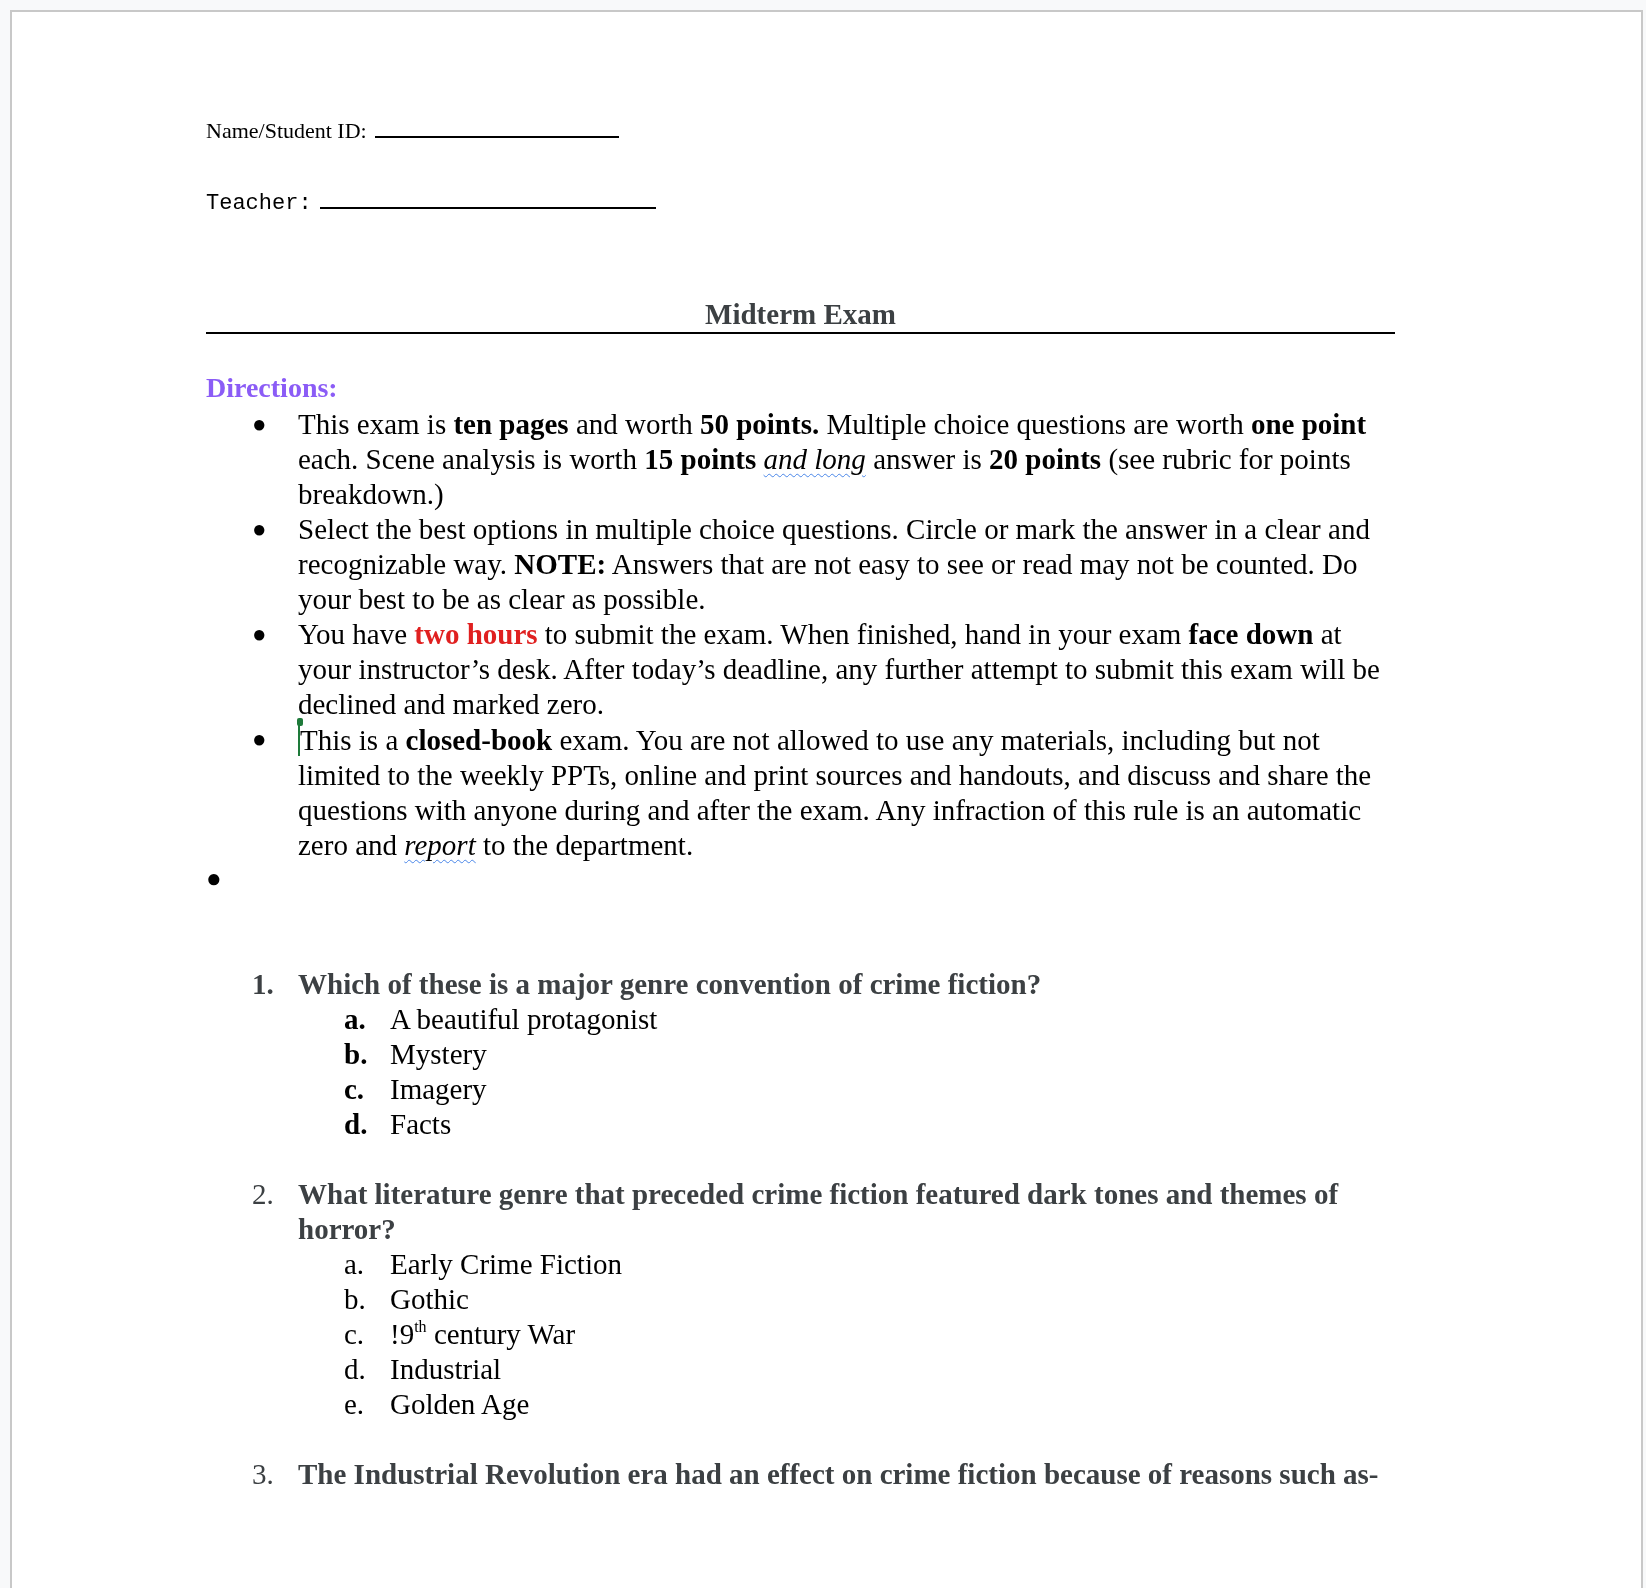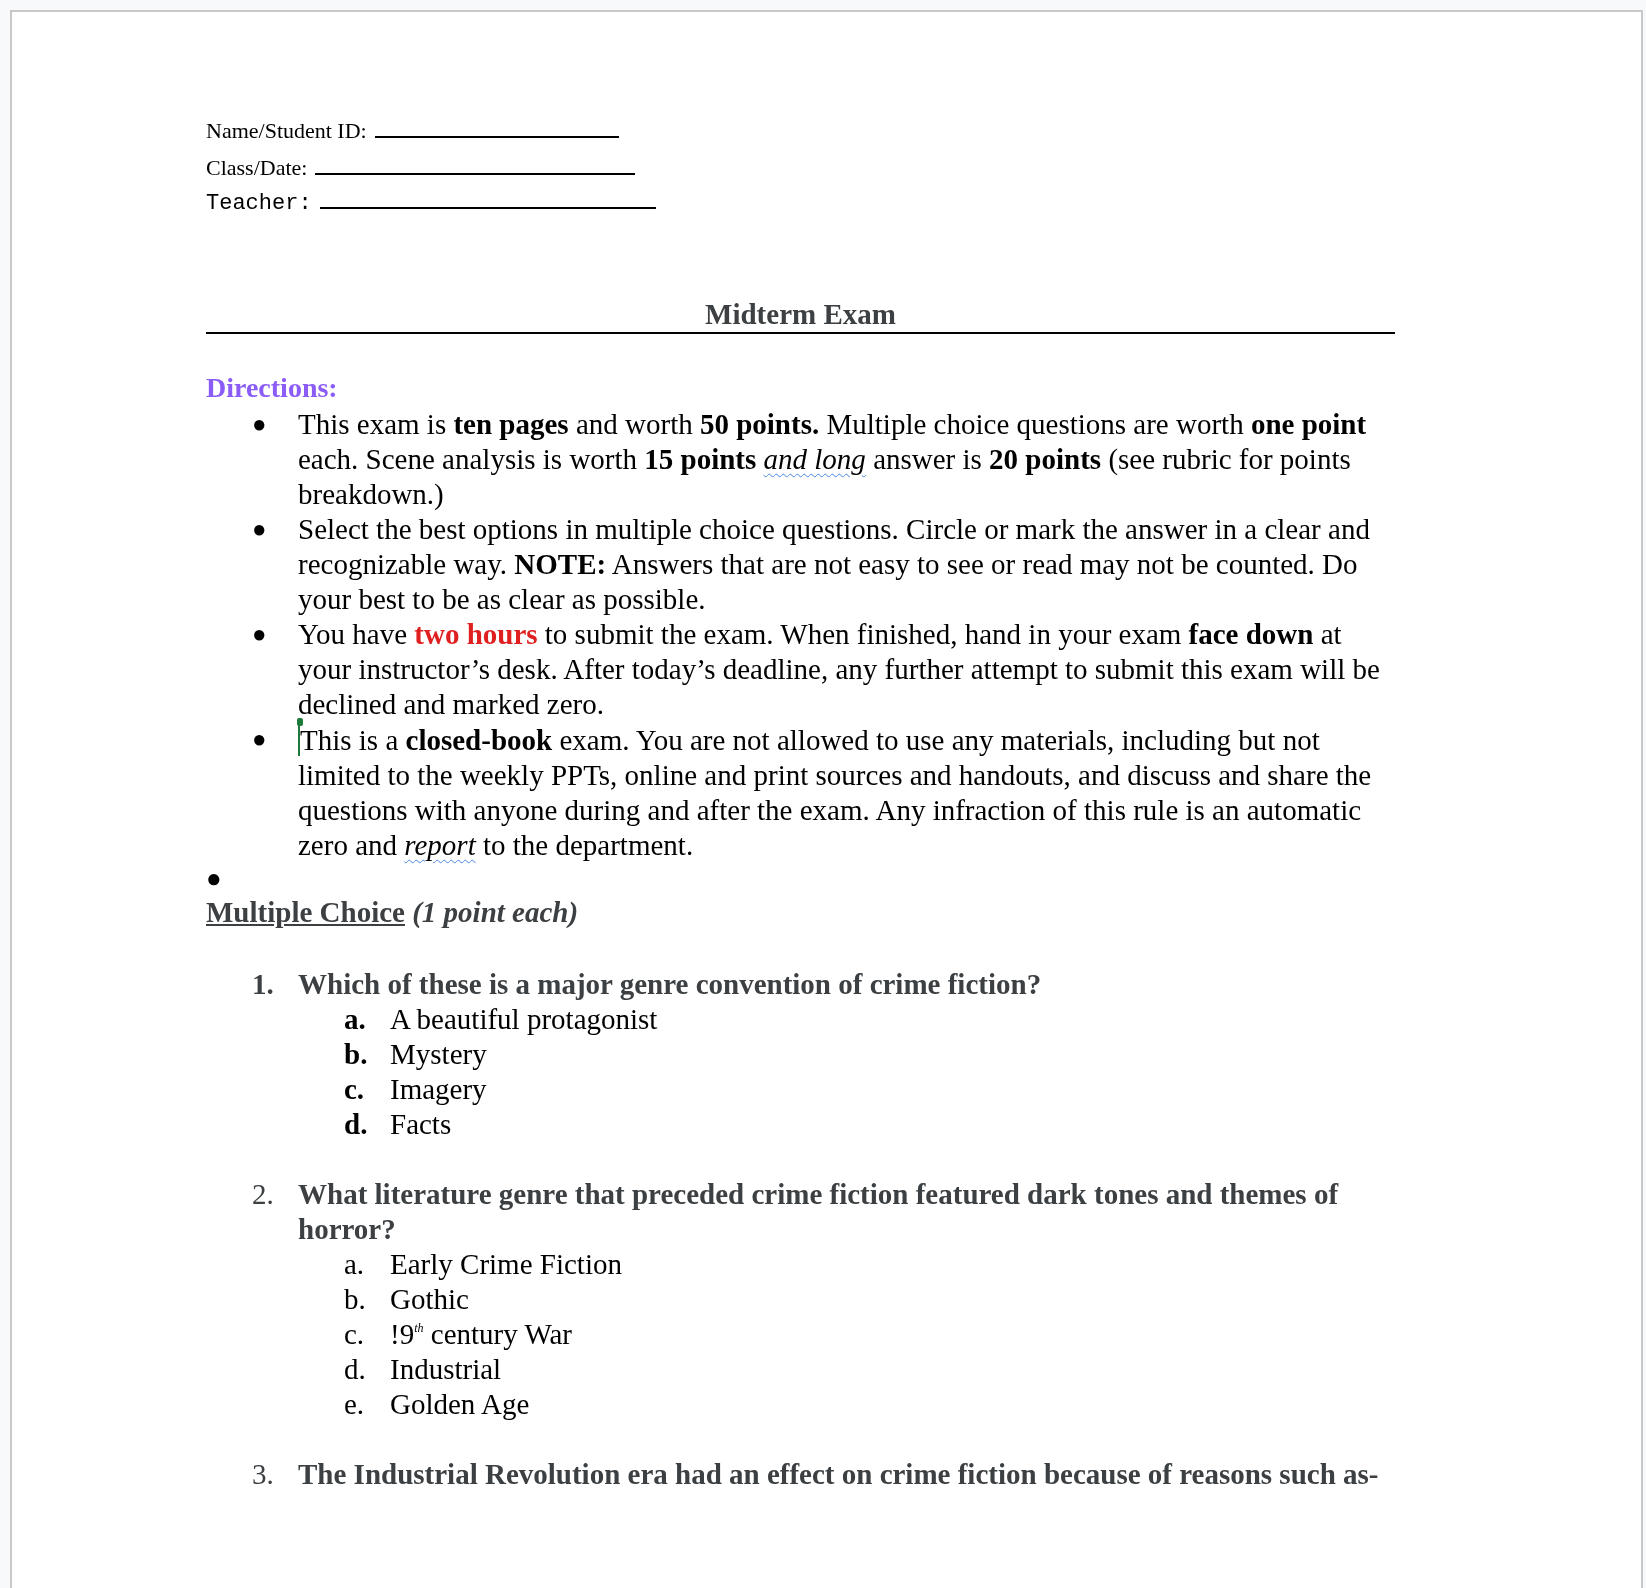--- a/index.html
+++ b/index.html
@@ -37,32 +37,29 @@
   .mc-heading { left: 194px; top: 884px; font-size: 29px; color: #3c4043; font-weight: bold; }
   .mc-heading .u { text-decoration: underline; }
   .mc-heading .i { font-style: italic; }
   .q { position: absolute; left: 240px; width: 1150px; font-size: 29px; line-height: 35px; color: #3c4043; }
   .q .qnum { position: absolute; left: 0; top: 0; }
   .q .qtext { padding-left: 46px; font-weight: bold; }
   .opts { position: absolute; left: 332px; font-size: 29px; line-height: 35px; color: #000; }
   .opt { position: relative; padding-left: 46px; white-space: nowrap; }
   .opt .ol { position: absolute; left: 0; }
   .opts.boldletters .ol { font-weight: bold; }
-  sup { font-size: 12px; vertical-align: 12px; line-height: 0; font-style: italic; }
+  sup { font-size: 16px; vertical-align: 12px; line-height: 0; }
 </style>
 </head>
 <body>
 
 <div class="page">
 
   <div class="abs hdr-line" style="top:100px;">
     <span>Name/Student ID:</span><span class="blank" style="width:244px"></span>
-  </div>
-  <div class="abs hdr-line" style="top:137px;">
-    <span>Class/Date:</span><span class="blank" style="width:320px"></span>
   </div>
   <div class="abs hdr-line" style="top:173px;font-family:Liberation Mono, monospace;">
     <span>Teacher:</span><span class="blank" style="width:336px"></span>
   </div>
 
   <div class="abs title" style="top:284px;">Midterm Exam</div>
   <div class="abs rule"></div>
 
   <div class="abs directions">Directions:</div>
 
@@ -80,23 +77,20 @@
       <span>You have </span><span class="red">two hours</span><span> to submit the exam. When finished, hand in your exam </span><span class="bold">face down</span><span> at your instructor’s desk. After today’s deadline, any further attempt to submit this exam will be declined and marked zero.</span>
     </div>
     <div class="bitem">
       <span class="bdot">●</span>
       <span class="cursor-green"></span><span>This is a </span><span class="bold">closed-book</span><span> exam. You are not allowed to use any materials, including but not limited to the weekly PPTs, online and print sources and handouts, and discuss and share the questions with anyone during and after the exam. Any infraction of this rule is an automatic zero and </span><span class="squiggle">report</span><span> to the department.</span>
     </div>
   </div>
 
   <div class="abs lone-bullet">●</div>
 
-  <div class="abs mc-heading">
-    <span class="u">Multiple Choice</span> <span class="i">(1 point each)</span>
-  </div>
 
   <div class="q" style="top:955px;">
     <span class="qnum bold">1.</span>
     <div class="qtext">Which of these is a major genre convention of crime fiction?</div>
   </div>
   <div class="opts boldletters" style="top:990px;">
     <div class="opt"><span class="ol">a.</span><span>A beautiful protagonist</span></div>
     <div class="opt"><span class="ol">b.</span><span>Mystery</span></div>
     <div class="opt"><span class="ol">c.</span><span>Imagery</span></div>
     <div class="opt"><span class="ol">d.</span><span>Facts</span></div>

